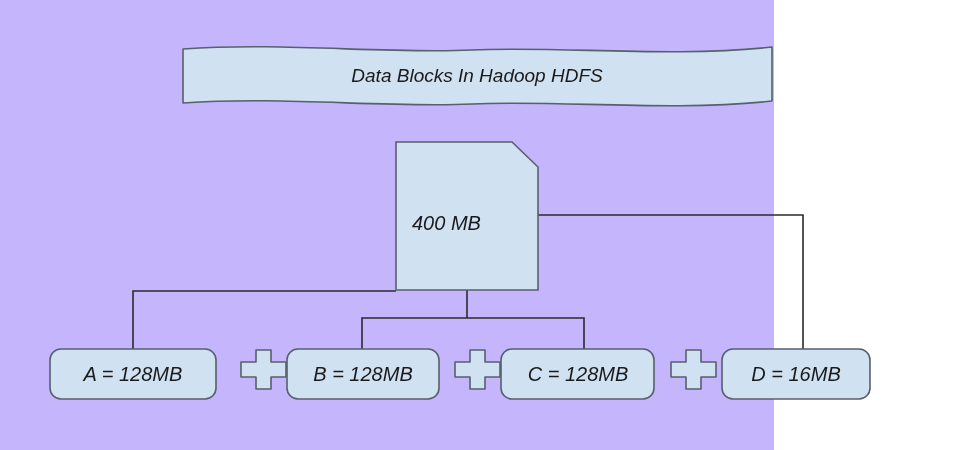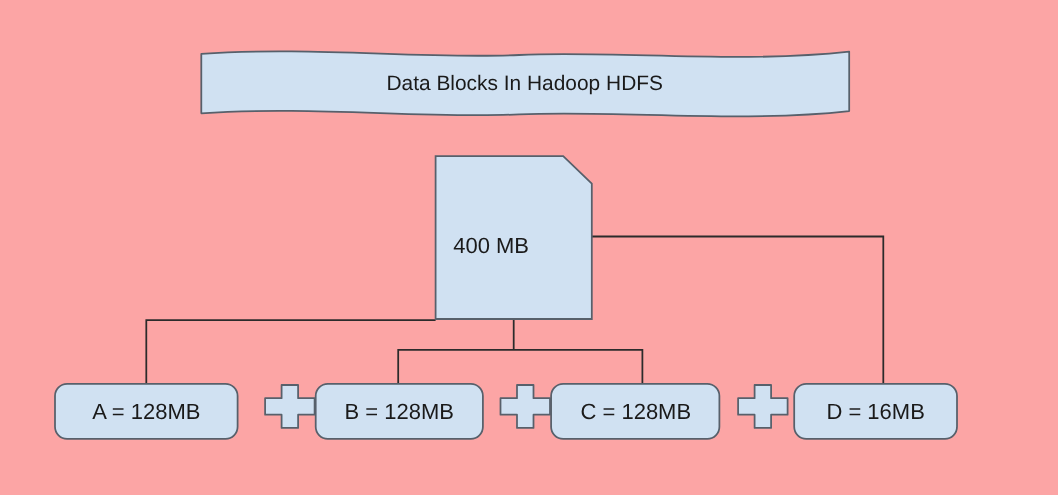--- a/index.html
+++ b/index.html
@@ -8,23 +8,24 @@
     background: #ffffff;
   }
   body {
     width: 962px;
     height: 450px;
     font-family: "Liberation Sans", sans-serif;
     overflow: hidden;
   }
   #diagram-root {
     position: relative;
-    width: 962px;
+    width: 774px;
     height: 450px;
-    background: #fca5a5;
+    background: #c4b5fd;
+    font-style: italic;
   }
   #diagram-svg {
     position: absolute;
     top: 0;
     left: 0;
     width: 962px;
     height: 450px;
   }
   .shape-label {
     font-family: "Liberation Sans", sans-serif;

